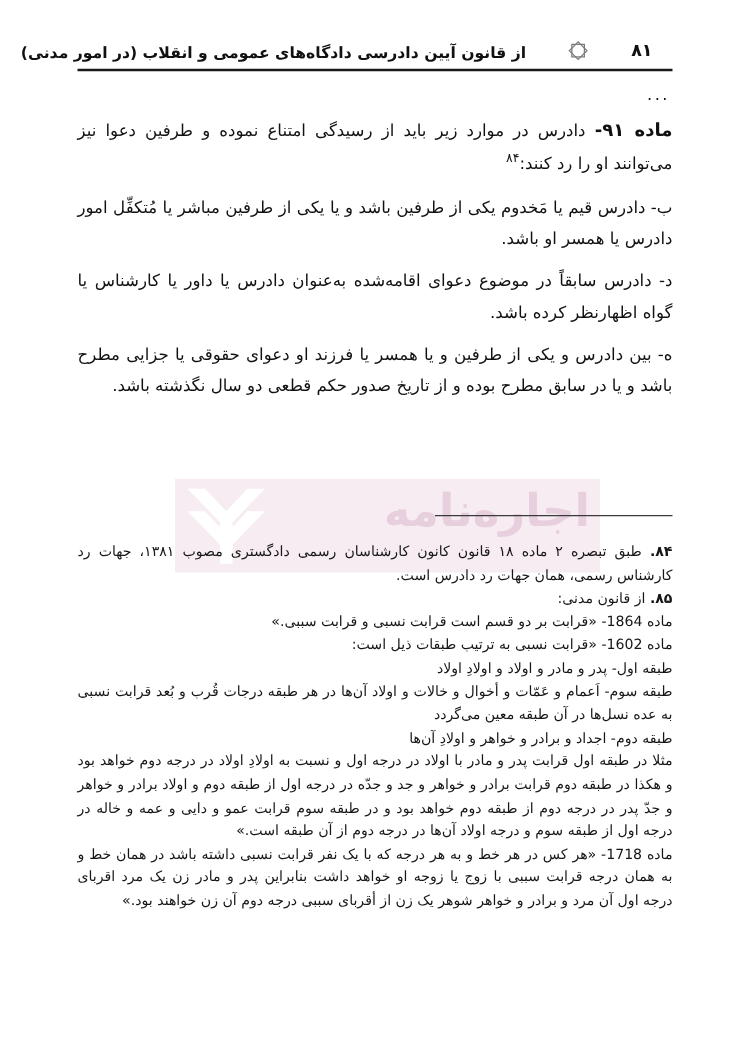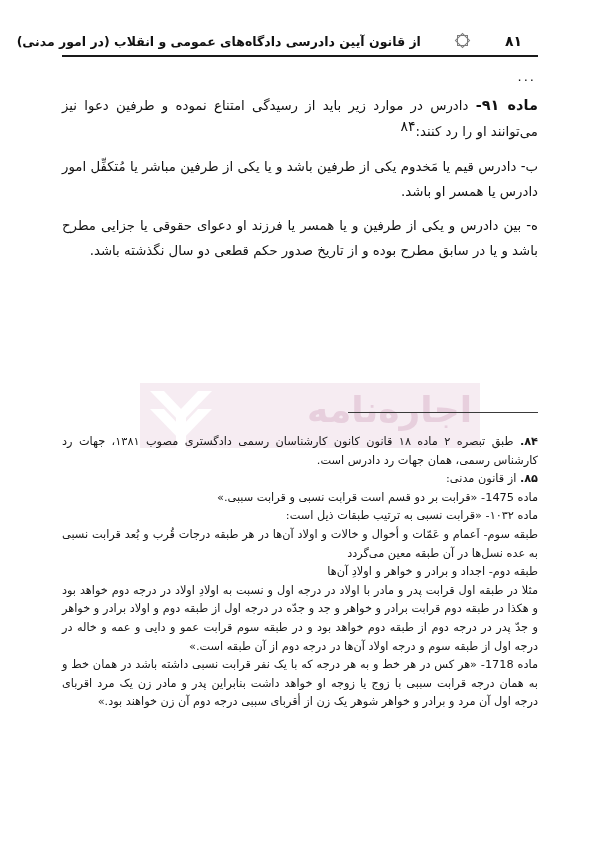--- a/index.html
+++ b/index.html
@@ -109,32 +109,32 @@
     font-size: 14.5px;
   }
   .clause {
     font-size: 13.3px;
     line-height: 25px;
     color: #111;
     text-align: justify;
     margin-top: 9px;
   }
   sup.fn {
-    font-size: 14px;
+    font-size: 10px;
     vertical-align: super;
     line-height: 0;
   }
 
   
   .watermark {
     position: absolute;
     left: 140px;
     top: 383px;
     width: 340px;
-    height: 65px;
+    height: 75px;
     background: #f6ecf2;
     z-index: 0;
     pointer-events: none;
   }
   .wm-logo {
     position: absolute;
     left: 6px;
     top: 4px;
     width: 70px;
     height: 66px;
@@ -208,20 +208,23 @@
     <div class="article">
       <span class="lbl">ماده ۹۱-</span><span> دادرس در موارد زیر باید از رسیدگی امتناع نموده و طرفین دعوا نیز می‌توانند او را رد کنند:</span><sup class="fn">۸۴</sup>
     </div>
 
 
     <div class="clause">
       <span>ب- دادرس قیم یا مَخدوم یکی از طرفین باشد و یا یکی از طرفین مباشر یا مُتکفِّل امور دادرس یا همسر او باشد.</span>
     </div>
 
 
+    <div class="clause">
+      <span>د- دادرس سابقاً در موضوع دعوای اقامه‌شده به‌عنوان دادرس یا داور یا کارشناس یا گواه اظهارنظر کرده باشد.</span>
+    </div>
 
     <div class="clause">
       <span>ه- بین دادرس و یکی از طرفین و یا همسر یا فرزند او دعوای حقوقی یا جزایی مطرح باشد و یا در سابق مطرح بوده و از تاریخ صدور حکم قطعی دو سال نگذشته باشد.</span>
     </div>
 
   </div>
 
   <div class="watermark">
     <svg class="wm-logo" viewBox="0 0 70 66">
       <g fill="#ffffff">
@@ -238,22 +241,23 @@
   <div class="footnotes">
 
     <div class="fn-item">
       <span class="num">۸۴.</span><span> طبق تبصره ۲ ماده ۱۸ قانون کانون کارشناسان رسمی دادگستری مصوب ۱۳۸۱، جهات رد کارشناس رسمی، همان جهات رد دادرس است.</span>
     </div>
 
     <div class="fn-item">
       <span class="num">۸۵.</span><span> از قانون مدنی:</span>
     </div>
 
-    <div class="fn-sub">ماده 1475- «قرابت بر دو قسم است قرابت نسبی و قرابت سببی.»</div>
-    <div class="fn-sub">ماده ۱۰۳۲- «قرابت نسبی به ترتیب طبقات ذیل است:</div>
+    <div class="fn-sub">ماده 1864- «قرابت بر دو قسم است قرابت نسبی و قرابت سببی.»</div>
+    <div class="fn-sub">ماده 1602- «قرابت نسبی به ترتیب طبقات ذیل است:</div>
+    <div class="fn-sub">طبقه اول- پدر و مادر و اولاد و اولادِ اولاد</div>
     <div class="fn-sub">طبقه سوم- اَعمام و عَمّات و أخوال و خالات و اولاد آن‌ها در هر طبقه درجات قُرب و بُعد قرابت نسبی به عده نسل‌ها در آن طبقه معین می‌گردد</div>
     <div class="fn-sub">طبقه دوم- اجداد و برادر و خواهر و اولادِ آن‌ها</div>
     <div class="fn-sub">مثلا در طبقه اول قرابت پدر و مادر با اولاد در درجه اول و نسبت به اولادِ اولاد در درجه دوم خواهد بود و هکذا در طبقه دوم قرابت برادر و خواهر و جد و جدّه در درجه اول از طبقه دوم و اولاد برادر و خواهر و جدّ پدر در درجه دوم از طبقه دوم خواهد بود و در طبقه سوم قرابت عمو و دایی و عمه و خاله در درجه اول از طبقه سوم و درجه اولاد آن‌ها در درجه دوم از آن طبقه است.»</div>
     <div class="fn-sub">ماده 1718- «هر کس در هر خط و به هر درجه که با یک نفر قرابت نسبی داشته باشد در همان خط و به همان درجه قرابت سببی با زوج یا زوجه او خواهد داشت بنابراین پدر و مادر زن یک مرد اقربای درجه اول آن مرد و برادر و خواهر شوهر یک زن از أقربای سببی درجه دوم آن زن خواهند بود.»</div>
 
   </div>
 
 </div>
 
 </body></html>

